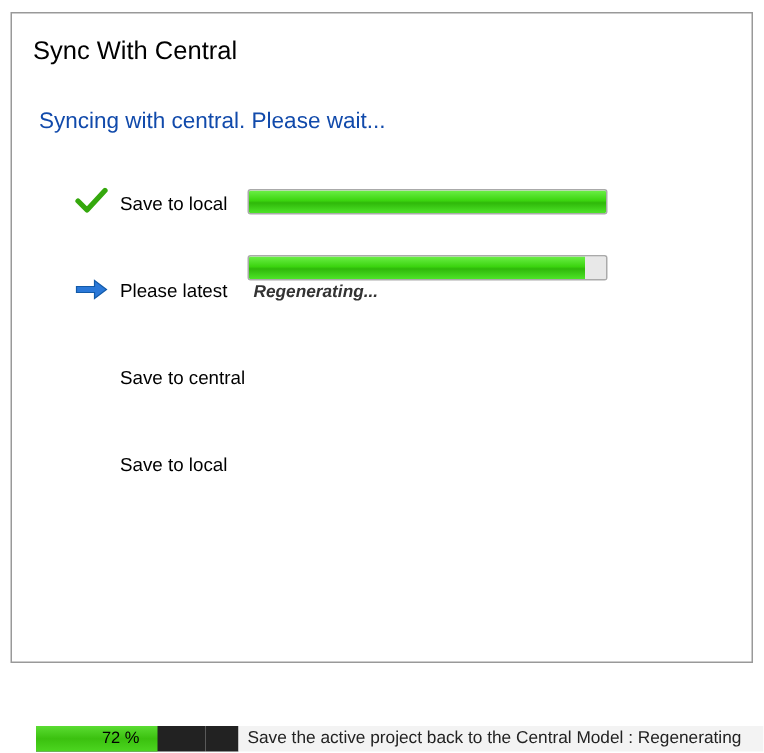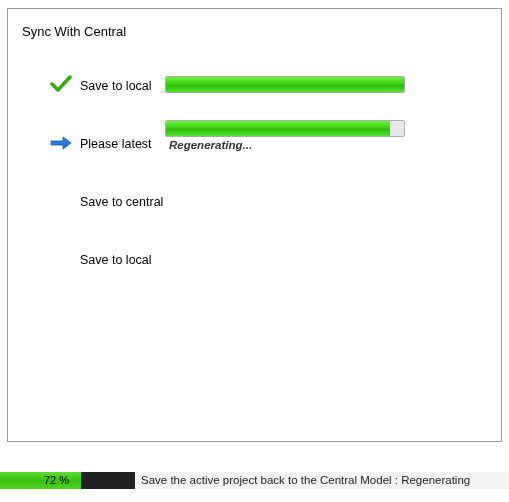--- a/index.html
+++ b/index.html
@@ -16,21 +16,21 @@
       position: relative;
     }
     .dialog {
       border: 1px solid #999;
       margin: 8px 7px 0 7px;
       background: #fff;
       height: 434px;
       position: relative;
     }
     .dialog-title {
-      font-size: 13px;
+      font-size: 17px;
       color: #000;
       padding: 15px 0 0 14px;
       font-weight: normal;
     }
     .main-message {
       color: #114aab;
       font-size: 15px;
       padding: 28px 0 0 18px;
     }
     .steps {
@@ -95,27 +95,28 @@
     }
 
     
     .arrow-svg {
       display: block;
     }
 
     
     .status-bar {
       position: absolute;
-      bottom: 13px;
+      bottom: 1px;
       left: 0;
       right: 0;
       height: 17px;
       display: flex;
       align-items: stretch;
       font-size: 11.5px;
+      padding-left: 24px;
     }
     .status-progress-container {
       width: 113px;
       background: #222;
       position: relative;
     }
     .status-progress-fill {
       position: absolute;
       left: 0;
       top: 0;
@@ -145,20 +146,21 @@
       line-height: 17px;
       white-space: nowrap;
       overflow: hidden;
     }
   </style>
 </head>
 <body>
 
 <div class="dialog">
   <div class="dialog-title">Sync With Central</div>
+  <div class="main-message">Syncing with central. Please wait...</div>
 
   <div class="steps">
 
     <div class="step-row">
       <div class="step-icon">
         <svg class="check-svg" width="22" height="18" viewBox="0 0 22 18">
           <path d="M2 9 L8 15 L20 2" stroke="#35a80d" stroke-width="3.5" fill="none" stroke-linecap="round" stroke-linejoin="round"></path>
         </svg>
       </div>
       <div class="step-label">Save to local</div>

